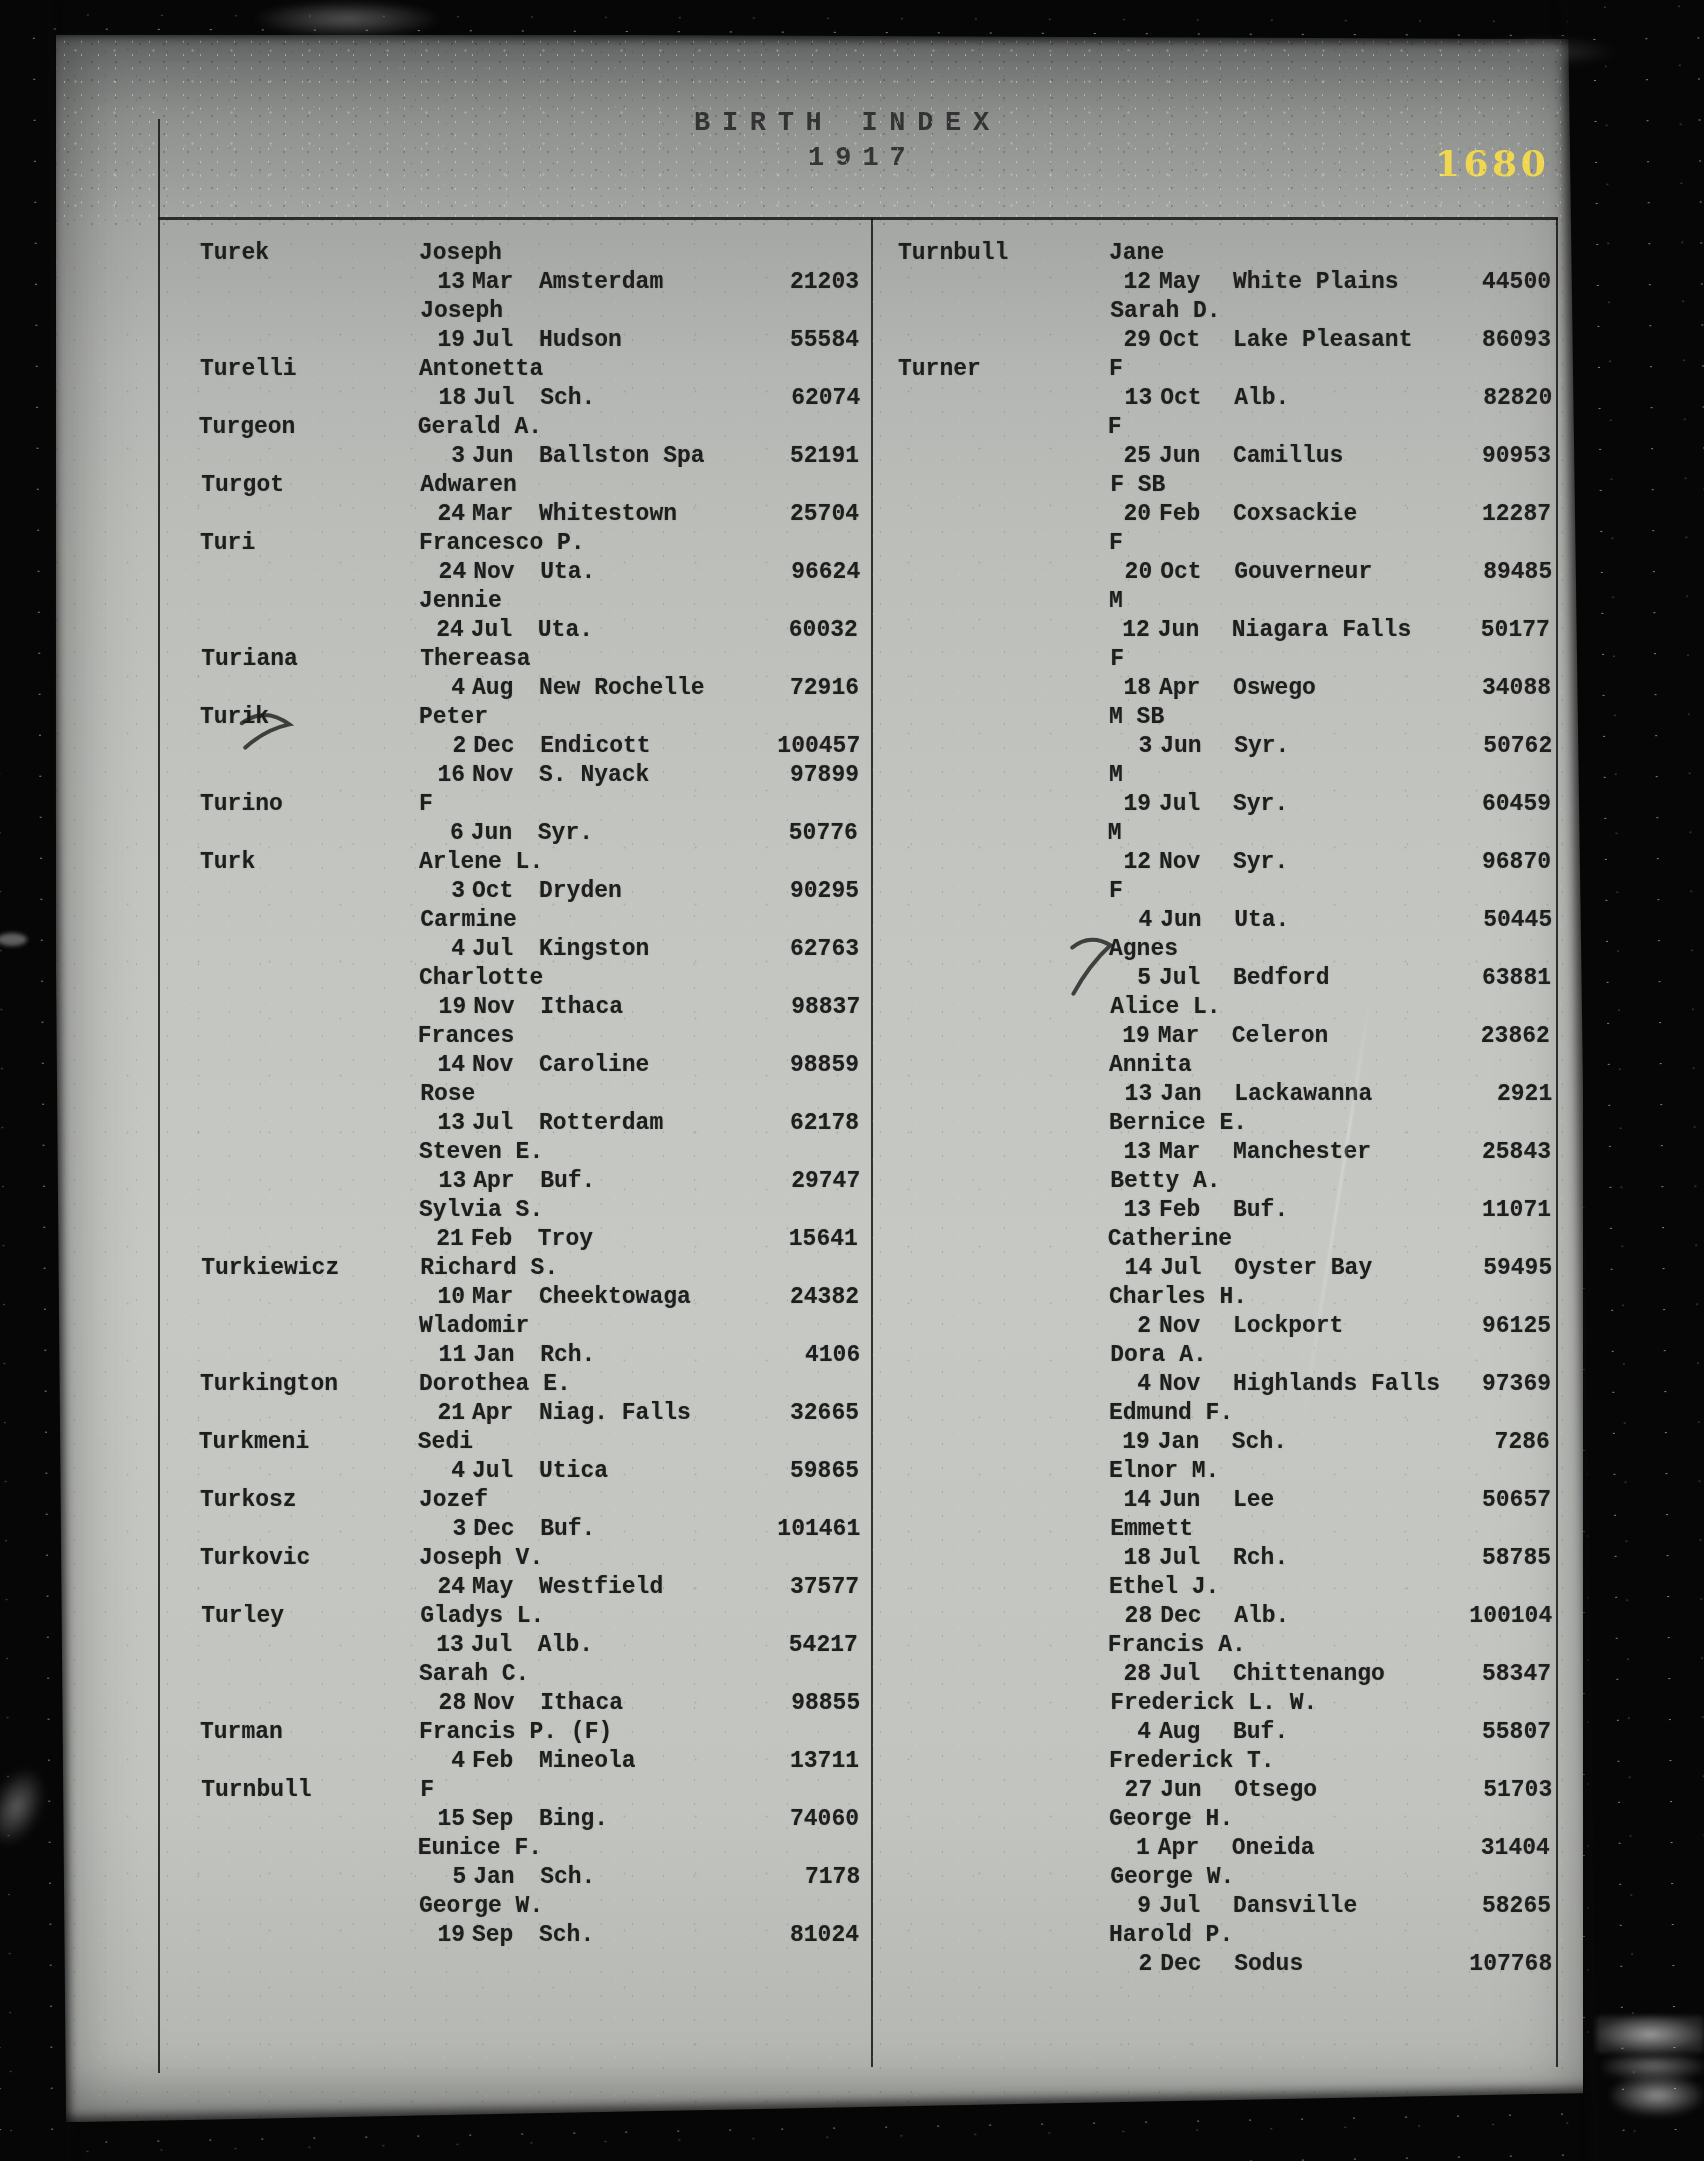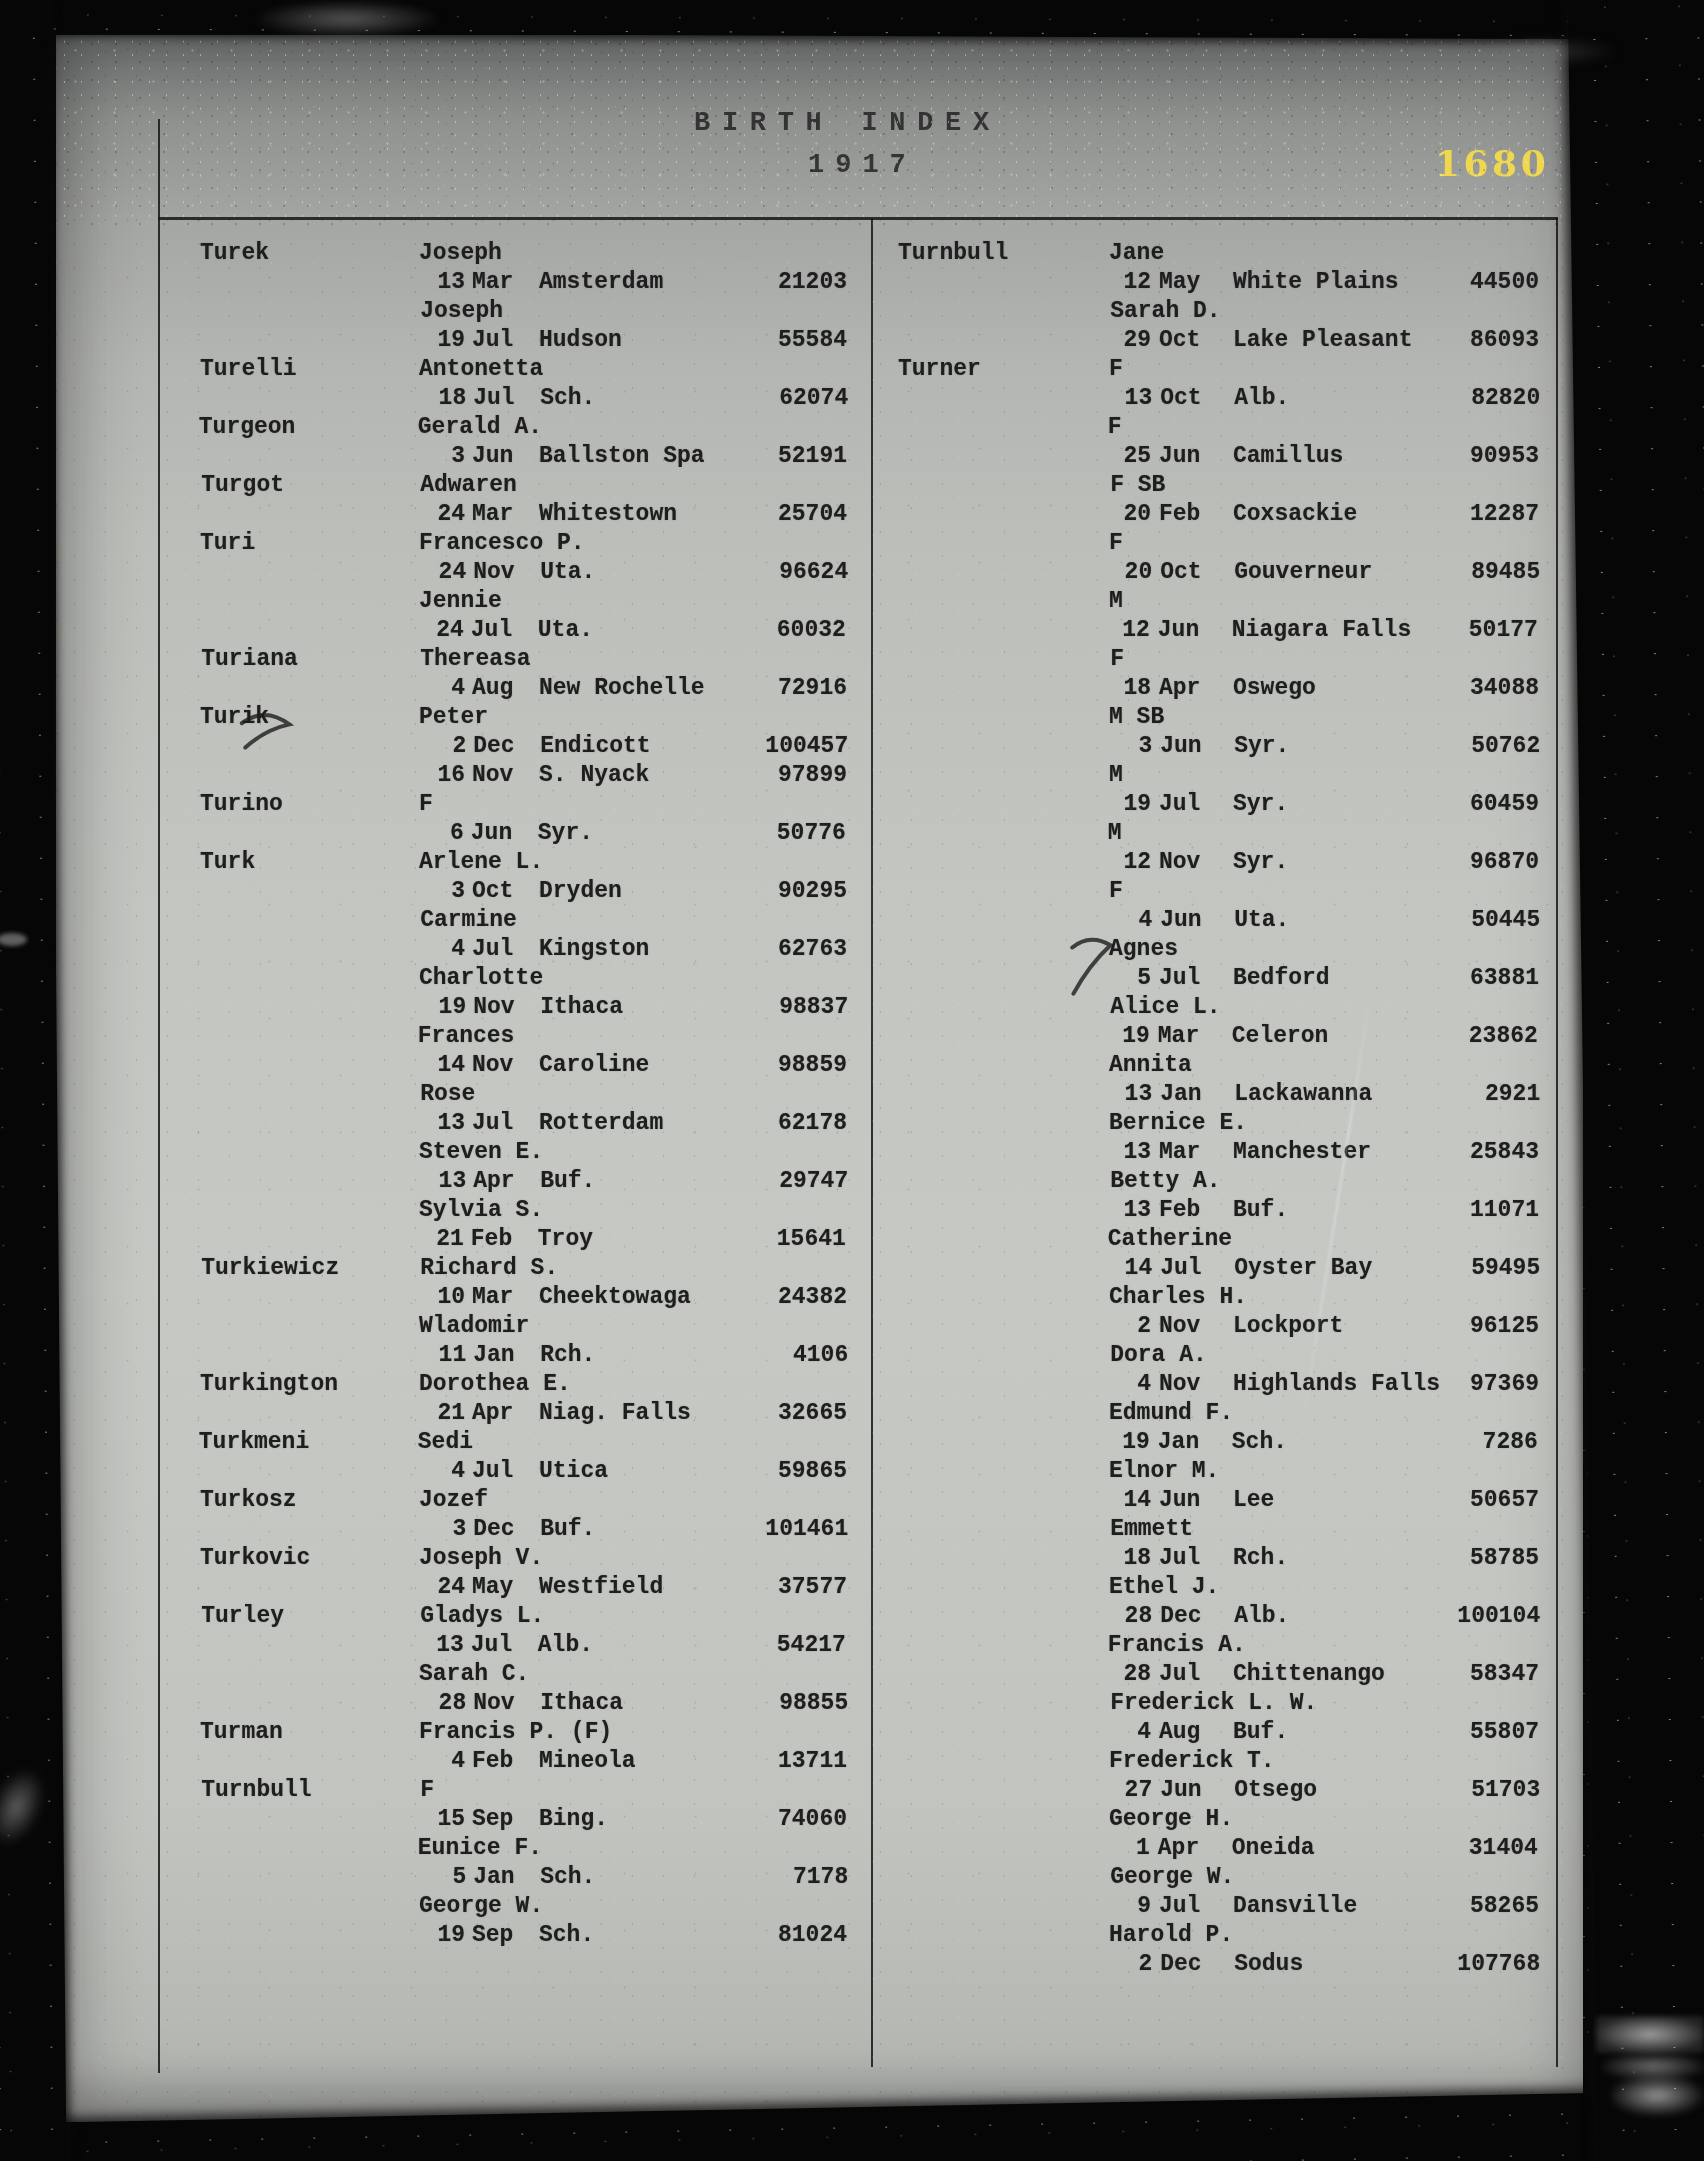--- a/index.html
+++ b/index.html
@@ -40,21 +40,21 @@
   }
   
   .rule{position:absolute;background:#161616;opacity:.85;filter:blur(0.2px);z-index:3;}
   .rule-left{left:158px;top:119px;width:2.3px;height:1954px;}
   .rule-h{left:158px;top:217px;width:1400px;height:2.9px;}
   .rule-center{left:871px;top:218px;width:2.3px;height:1849px;}
   .rule-right{left:1556px;top:218px;width:2.3px;height:1849px;}
   
   .title{position:absolute;left:694px;top:108px;z-index:4;color:#1f1f1f;opacity:.82;filter:blur(0.5px);}
   .title-line1{font:700 27px "Liberation Mono","DejaVu Sans Mono",monospace;letter-spacing:11.7px;}
-  .title-line2{font:700 27px "Liberation Mono","DejaVu Sans Mono",monospace;letter-spacing:11px;margin-top:12px;margin-left:114px;}
+  .title-line2{font:700 27px "Liberation Mono","DejaVu Sans Mono",monospace;letter-spacing:11px;margin-top:5px;margin-left:114px;}
   .page-number{
     position:absolute;left:1435px;top:142px;z-index:4;
     font:600 36px "DejaVu Serif","Liberation Serif",serif;letter-spacing:3.5px;
     color:#fde047;opacity:.88;filter:blur(0.5px);
   }
   
   .col{position:absolute;top:240px;z-index:4;color:#1e1e1e;}
   #col-left{left:200px;width:659px;}
   #col-right{left:898px;width:653px;}
   .row{position:relative;height:29px;font:700 23px "Liberation Mono","DejaVu Sans Mono",monospace;
@@ -64,21 +64,21 @@
   .cell{position:absolute;top:0;}
   .surname{left:0;}
   #col-left .given{left:219px;}
   #col-left .day{left:214px;width:51px;text-align:right;}
   #col-left .month{left:272px;}
   #col-left .place{left:339px;}
   #col-right .given{left:211px;}
   #col-right .day{left:203px;width:50px;text-align:right;}
   #col-right .month{left:261px;}
   #col-right .place{left:335px;}
-  .num{right:12px;text-align:right;}
+  .num{right:0;text-align:right;}
   
   .mark{position:absolute;z-index:6;filter:blur(0.3px);}
   .mark-left{left:238px;top:707px;}
   .mark-right{left:1070px;top:932px;}
   
   .band{position:absolute;background:#060606;z-index:10;}
   .band-top{left:-23px;top:-70px;width:1778px;height:106px;transform:rotate(.25deg);box-shadow:0 3.5px 8.2px rgba(10,10,10,.8);}
   .band-bottom{left:-23px;top:2107px;width:1778px;height:128px;transform:rotate(-1.1deg);box-shadow:0 -4.7px 10.5px rgba(10,10,10,.75);}
   .band-left{left:-35px;top:-23px;width:92px;height:2215px;transform:rotate(-.5deg);box-shadow:3.5px 0 9.3px rgba(10,10,10,.8);}
   .band-right{left:1583px;top:-23px;width:175px;height:2215px;transform:rotate(-.8deg);box-shadow:-4.7px 0 10.5px rgba(10,10,10,.8);}

